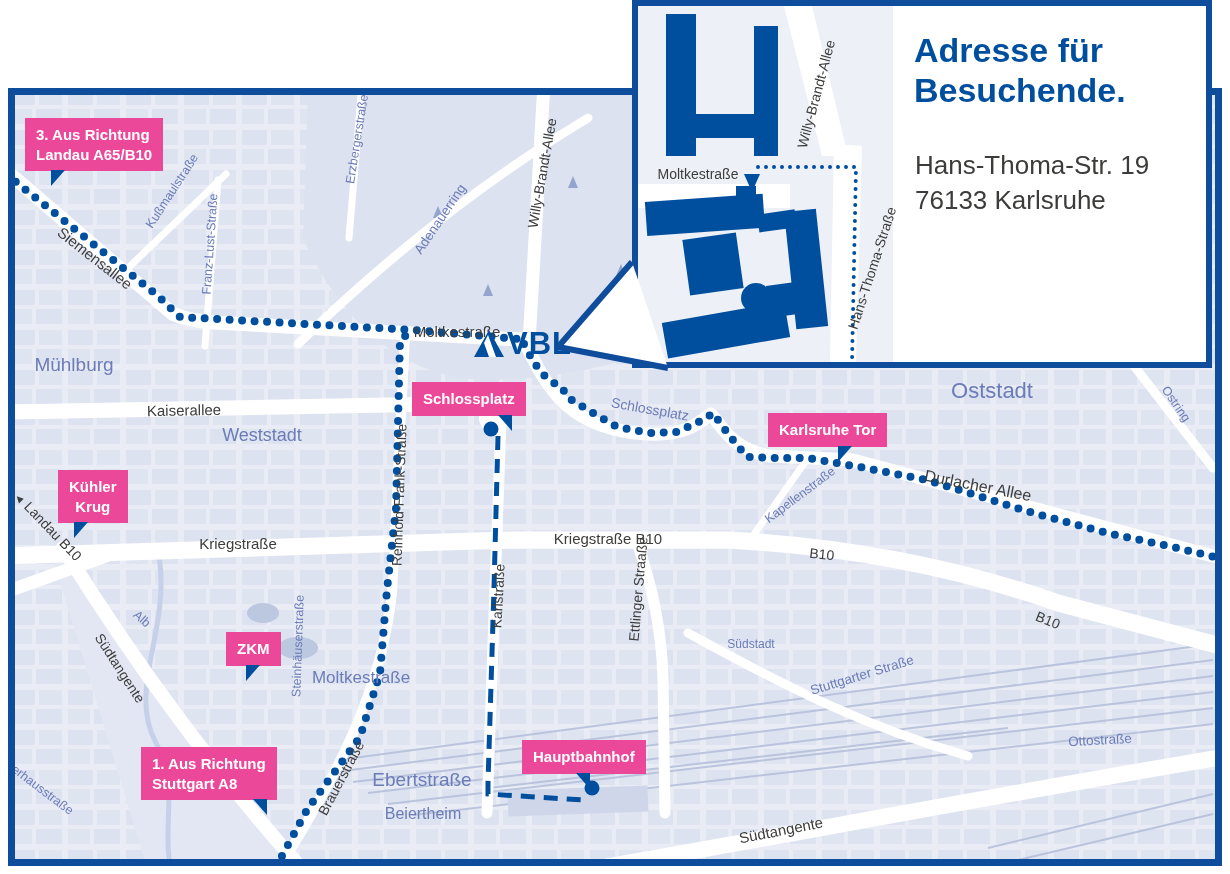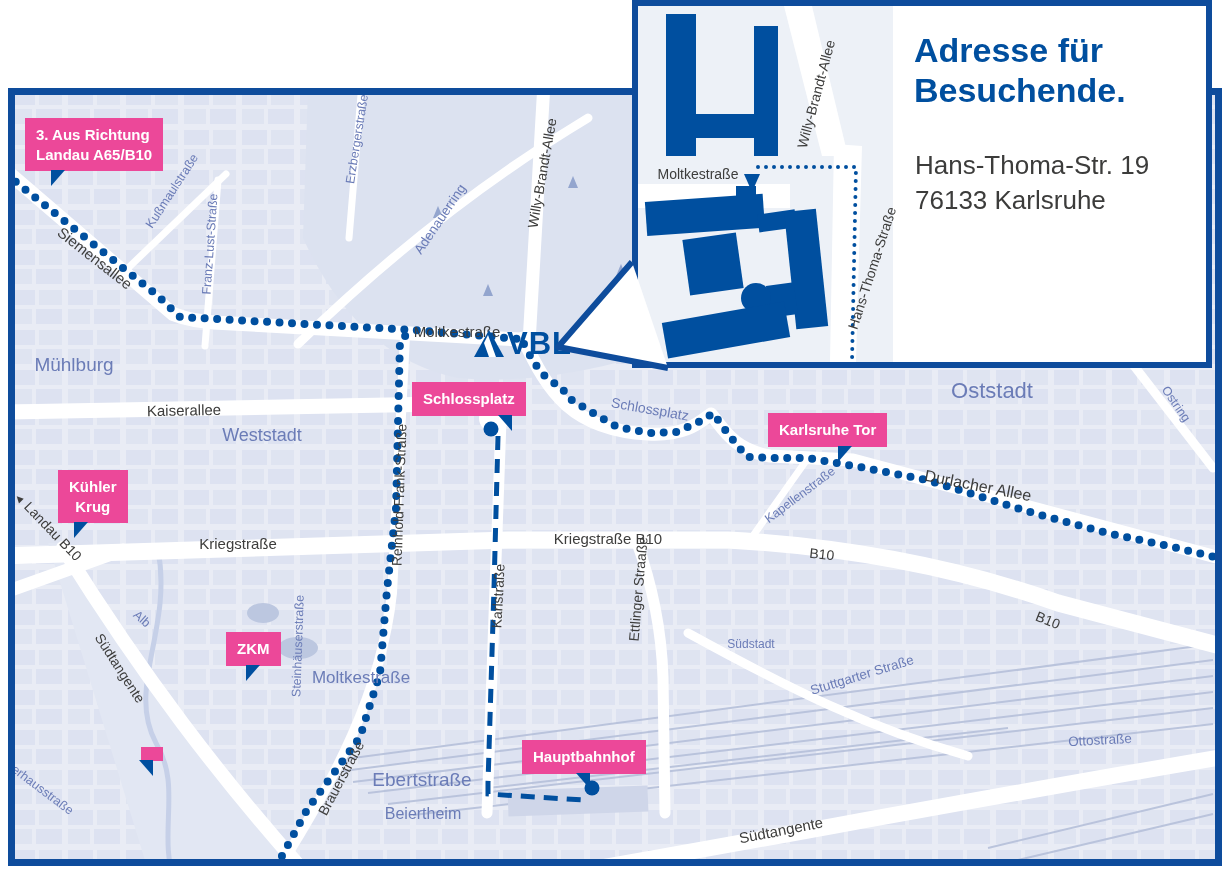--- a/index.html
+++ b/index.html
@@ -201,20 +201,22 @@
       <span class="tail tail-l" style="left:70px"></span>
     </div>
 
     <div class="callout" style="left:514px;top:652px">
       <span class="txt">Hauptbahnhof</span>
       <span class="tail tail-r" style="left:54px"></span>
     </div>
     <div class="dot" style="left:584px;top:700px"></div>
 
     <div class="callout" style="left:133px;top:659px">
+      <span class="txt">1. Aus Richtung
+Stuttgart A8</span>
       <span class="tail tail-r" style="right:10px"></span>
     </div>
 
   </div>
 
   <div id="map-frame"></div>
 
   <div id="inset">
     <div id="inset-inner">
       <svg width="568" height="356" viewBox="0 0 568 356">

